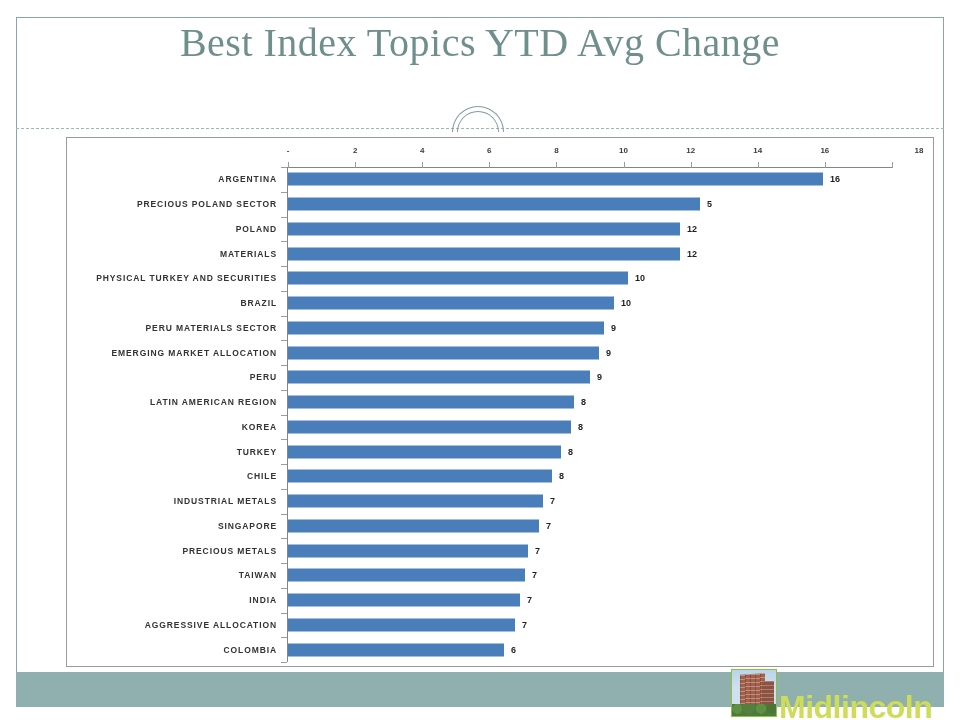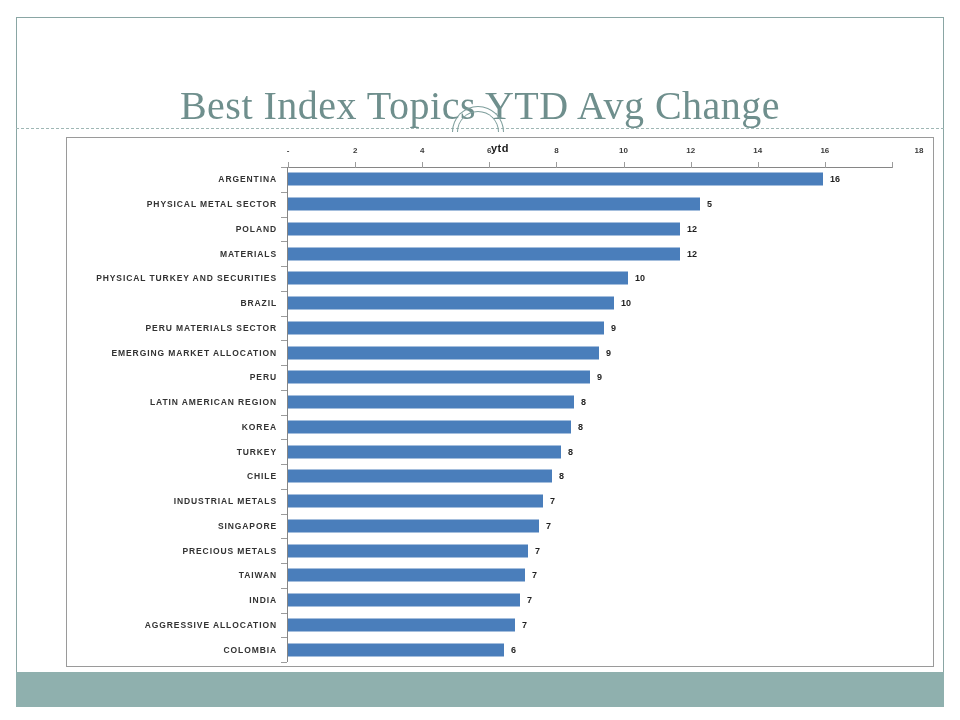--- a/index.html
+++ b/index.html
@@ -32,21 +32,21 @@
   }
 
   
   .title-area {
     position: absolute;
     left: 18px;
     top: 19px;
     width: 924px;
     height: 110px;
     display: flex;
-    align-items: flex-end;
+    align-items: flex-start;
     justify-content: center;
   }
   .slide-title {
     font-family: "Liberation Serif", serif;
     font-size: 40px;
     letter-spacing: 0.5px;
     color: #6f8f8d;
     white-space: nowrap;
   }
 
@@ -277,21 +277,20 @@
 
   <div class="title-area">
     <div class="slide-title">Best Index Topics YTD Avg Change</div>
   </div>
 
   <div class="title-divider"></div>
   <div class="deco-arc"></div>
   <div class="deco-arc inner"></div>
 
   <div class="chart-box">
-    <div class="chart-title">ytd</div>
     <div class="plot" id="plot">
       <div class="axis-line-x"></div>
       <div class="axis-line-y"></div>
     <div class="xtick" style="left: 221px;"></div>
         <div class="xtick-label" style="left: 221px;">-</div>
         <div class="xtick" style="left: 288.111px;"></div>
         <div class="xtick-label" style="left: 288.111px;">2</div>
         <div class="xtick" style="left: 355.222px;"></div>
         <div class="xtick-label" style="left: 355.222px;">4</div>
         <div class="xtick" style="left: 422.333px;"></div>
@@ -306,21 +305,21 @@
         <div class="xtick-label" style="left: 690.778px;">14</div>
         <div class="xtick" style="left: 757.889px;"></div>
         <div class="xtick-label" style="left: 757.889px;">16</div>
         <div class="xtick" style="left: 825px;"></div>
         <div class="xtick-label" style="left: 852px;">18</div>
         <div class="ytick" style="top: 29px;"></div>
         <div class="cat-label" style="top: 41.375px;">ARGENTINA</div>
         <div class="bar" style="top: 41.375px; width: 535px;"></div>
         <div class="bar-value" style="top: 41.375px; left: 763px;">16</div>
         <div class="ytick" style="top: 53.75px;"></div>
-        <div class="cat-label" style="top: 66.125px;">PHYSICAL METAL SECTOR</div>
+        <div class="cat-label" style="top: 66.125px;">PRECIOUS POLAND SECTOR</div>
         <div class="bar" style="top: 66.125px; width: 412px;"></div>
         <div class="bar-value" style="top: 66.125px; left: 640px;">5</div>
         <div class="ytick" style="top: 78.5px;"></div>
         <div class="cat-label" style="top: 90.875px;">POLAND</div>
         <div class="bar" style="top: 90.875px; width: 392px;"></div>
         <div class="bar-value" style="top: 90.875px; left: 620px;">12</div>
         <div class="ytick" style="top: 103.25px;"></div>
         <div class="cat-label" style="top: 115.625px;">MATERIALS</div>
         <div class="bar" style="top: 115.625px; width: 392px;"></div>
         <div class="bar-value" style="top: 115.625px; left: 620px;">12</div>
@@ -387,14 +386,23 @@
         <div class="ytick" style="top: 499.25px;"></div>
         <div class="cat-label" style="top: 511.625px;">COLOMBIA</div>
         <div class="bar" style="top: 511.625px; width: 216px;"></div>
         <div class="bar-value" style="top: 511.625px; left: 444px;">6</div>
         <div class="ytick" style="top: 524px;"></div>
       </div>
   </div>
 
   <div class="footer-band"></div>
 
+  <div class="logo-wrap">
+    <div class="logo-photo">
+      <div class="bldg"></div>
+      <div class="bldg2"></div>
+      <div class="street"></div>
+      <div class="trees"></div>
+    </div>
+    <div class="logo-text">Midlincoln</div>
+  </div>
 
 </div>
 
 </body></html>

